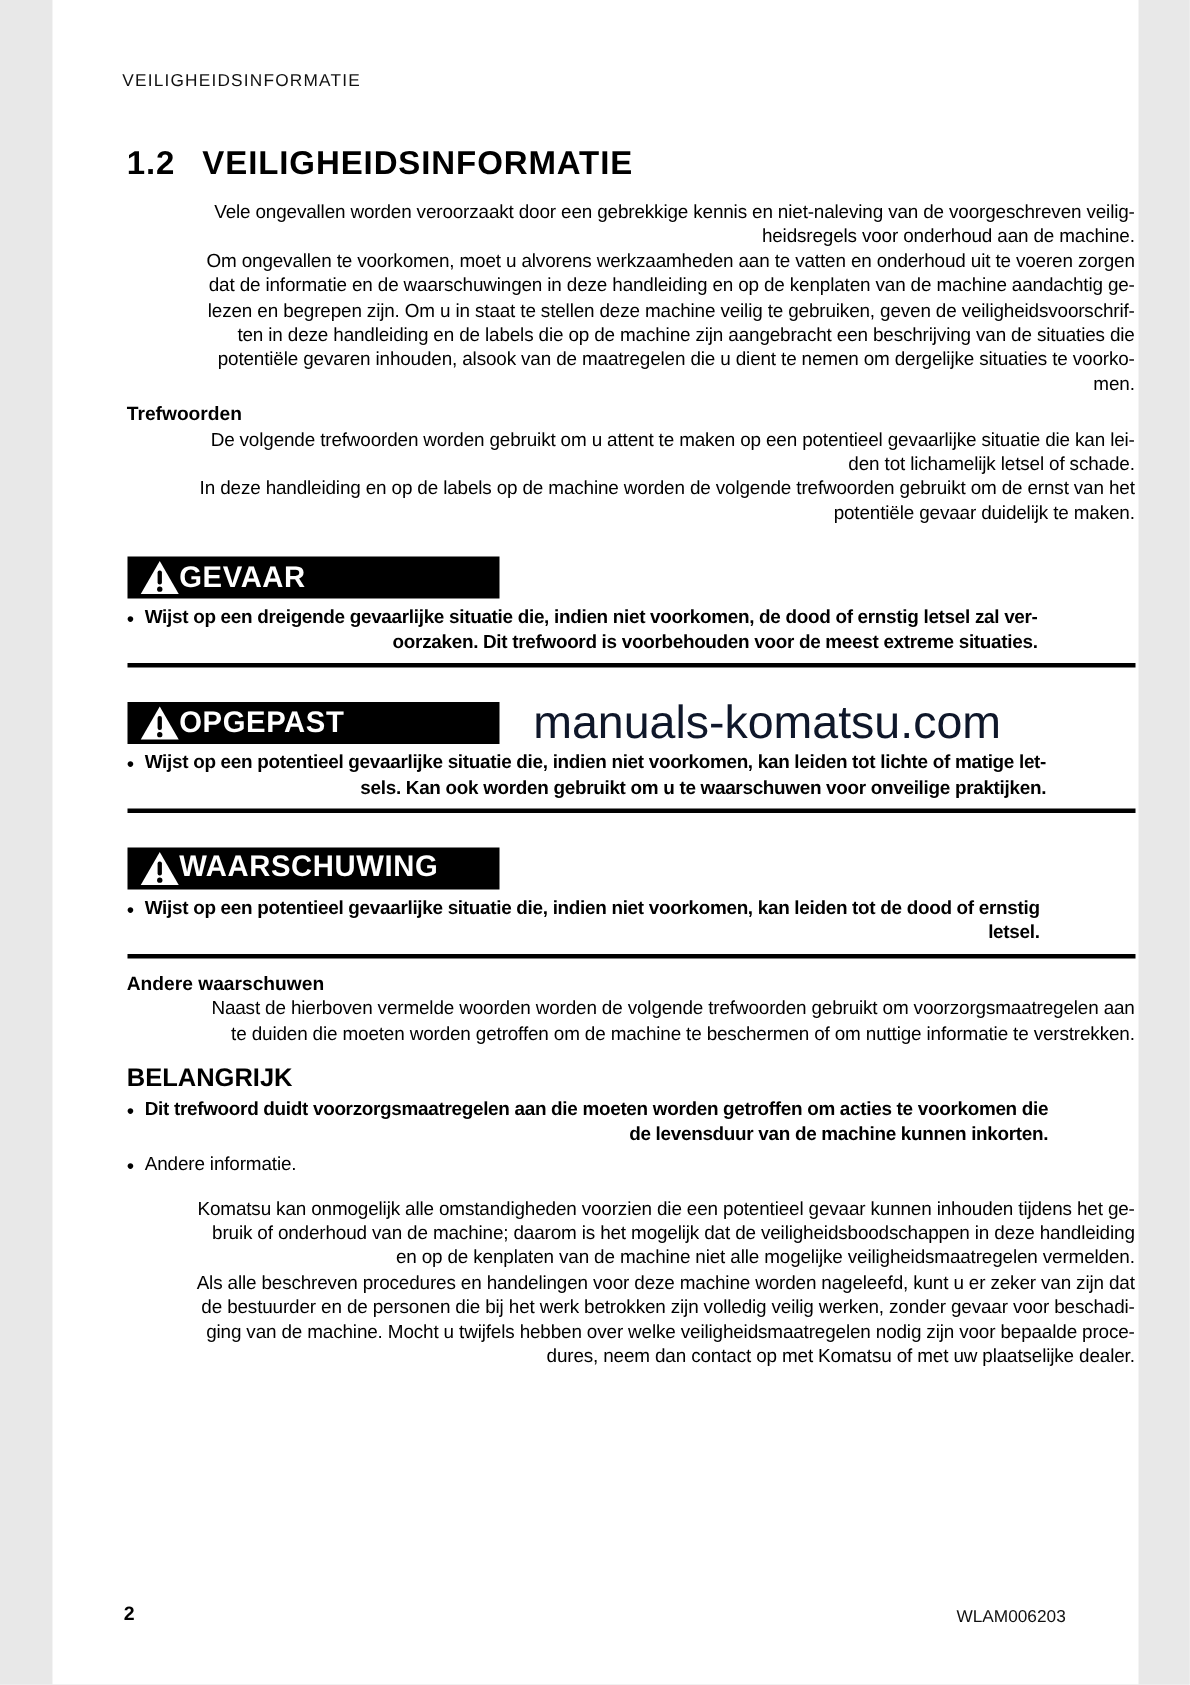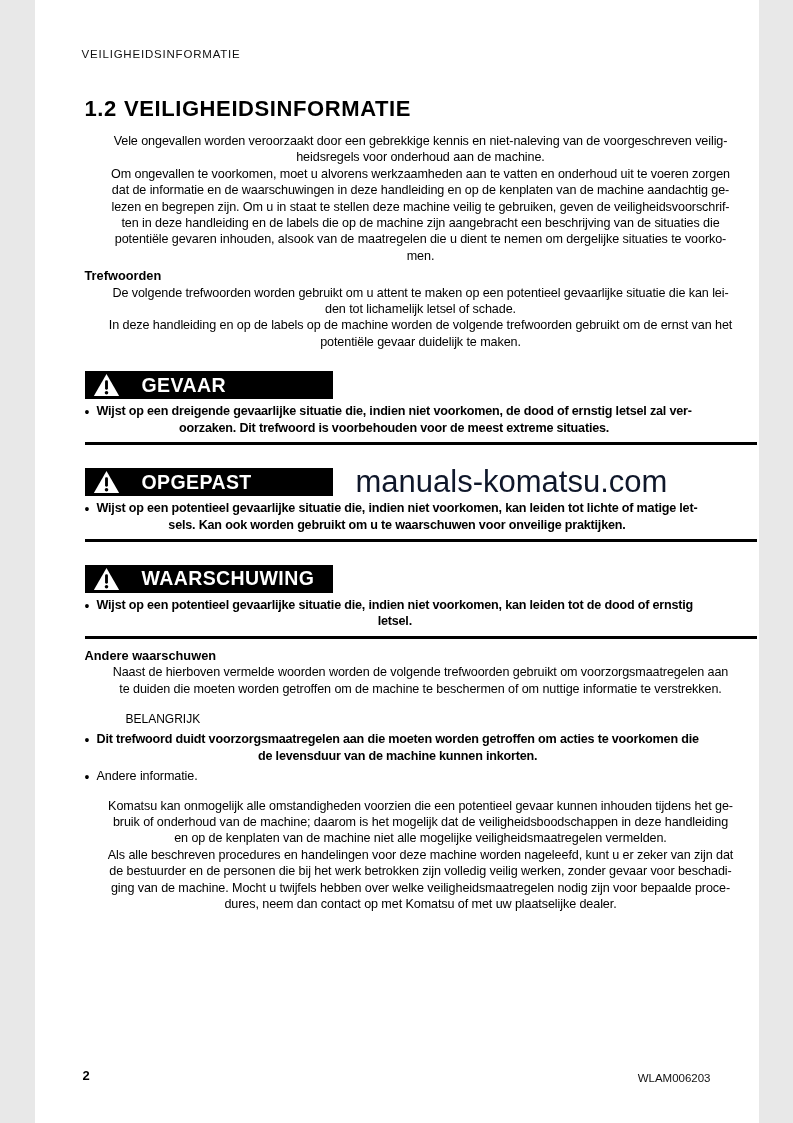--- a/index.html
+++ b/index.html
@@ -14,40 +14,40 @@
     overflow:hidden;
   }
   .running-header {
     position:absolute; left:47px; top:48px;
     font-size:11.5px; letter-spacing:0.8px; color:#111;
   }
   .content {
     position:absolute; left:50px; top:96px; width:672px;
   }
   .doc-title {
-    display:flex; align-items:baseline; gap:7px;
+    display:flex; align-items:baseline; gap:18px;
     font-size:22px; font-weight:bold; letter-spacing:0.6px;
     margin-bottom:11px;
   }
   .lines {
     white-space:pre-line;
     font-size:12.6px; line-height:16.4px; letter-spacing:-0.1px;
-    text-align:center;
+    text-align:right;
   }
   .sub-heading {
     font-size:12.8px; font-weight:bold; line-height:16.4px;
     margin-top:4px;
   }
   .caps-heading {
-    font-size:12px; font-weight:normal; line-height:16.4px;margin-left:41px;
+    font-size:17px; font-weight:bold; line-height:16.4px;
   }
   .warning-block { margin-top:0; }
   .warning-banner {
     width:248px; height:28px; background:#000;
-    display:flex; align-items:center; gap:22px;
+    display:flex; align-items:center; gap:0;
     padding-left:8px;
   }
   .warning-banner .tri { width:27px; height:24px; display:block; }
   .warning-label {
     color:#fff; font-weight:bold; font-size:19.5px; letter-spacing:0.4px;
     transform:scaleY(1.02);
   }
   .bullet-row { display:flex; margin-top:4px; }
   .bullet-row .marker {
     width:12px; flex:0 0 12px; font-size:12px; line-height:16.4px;

